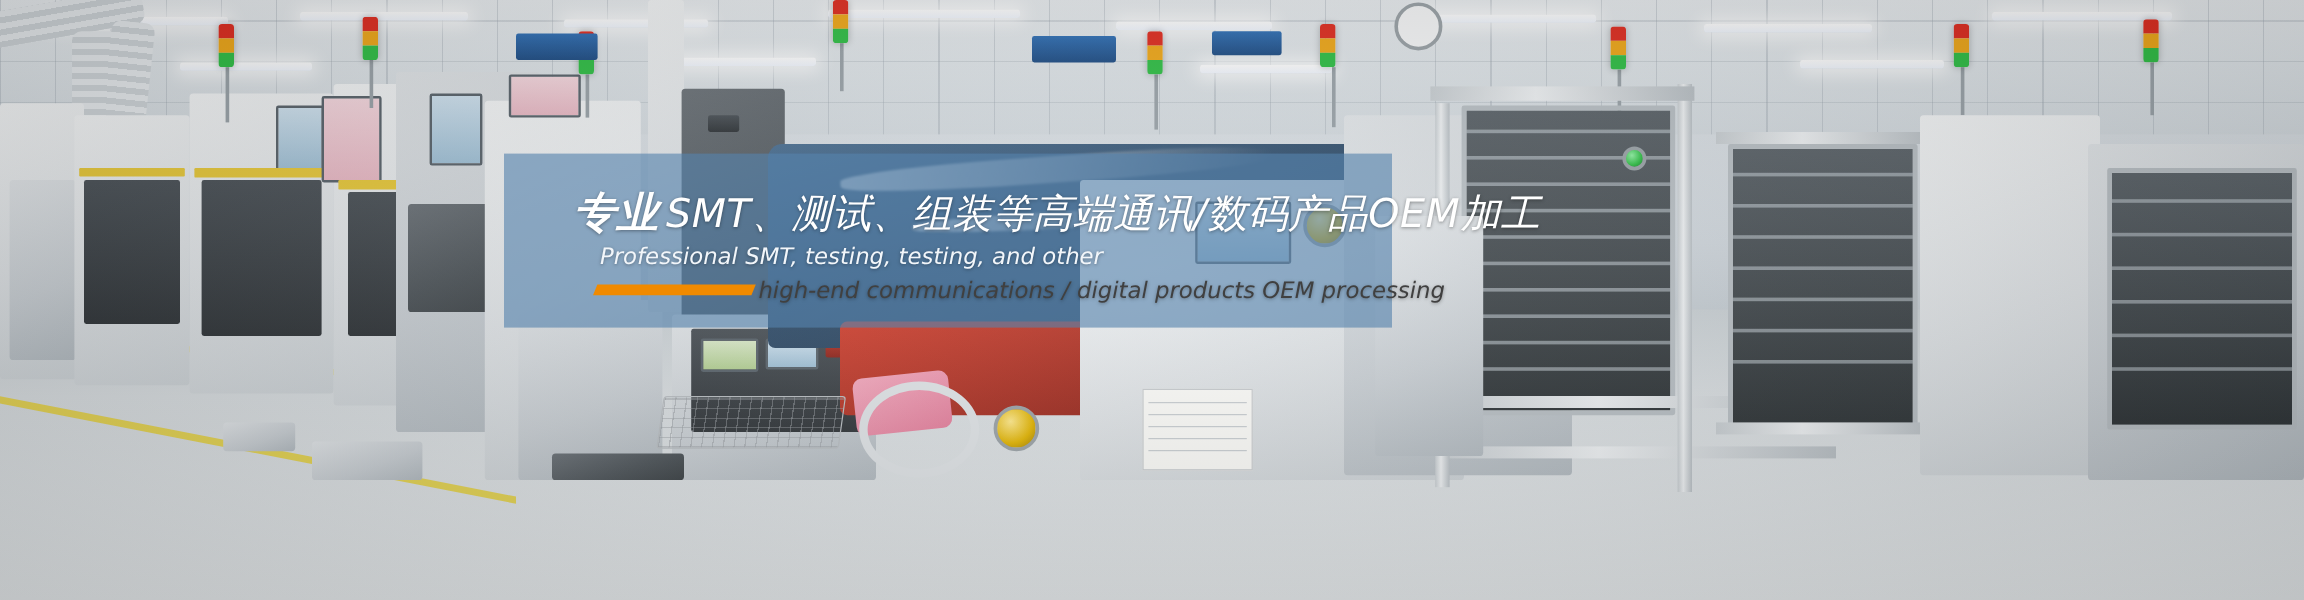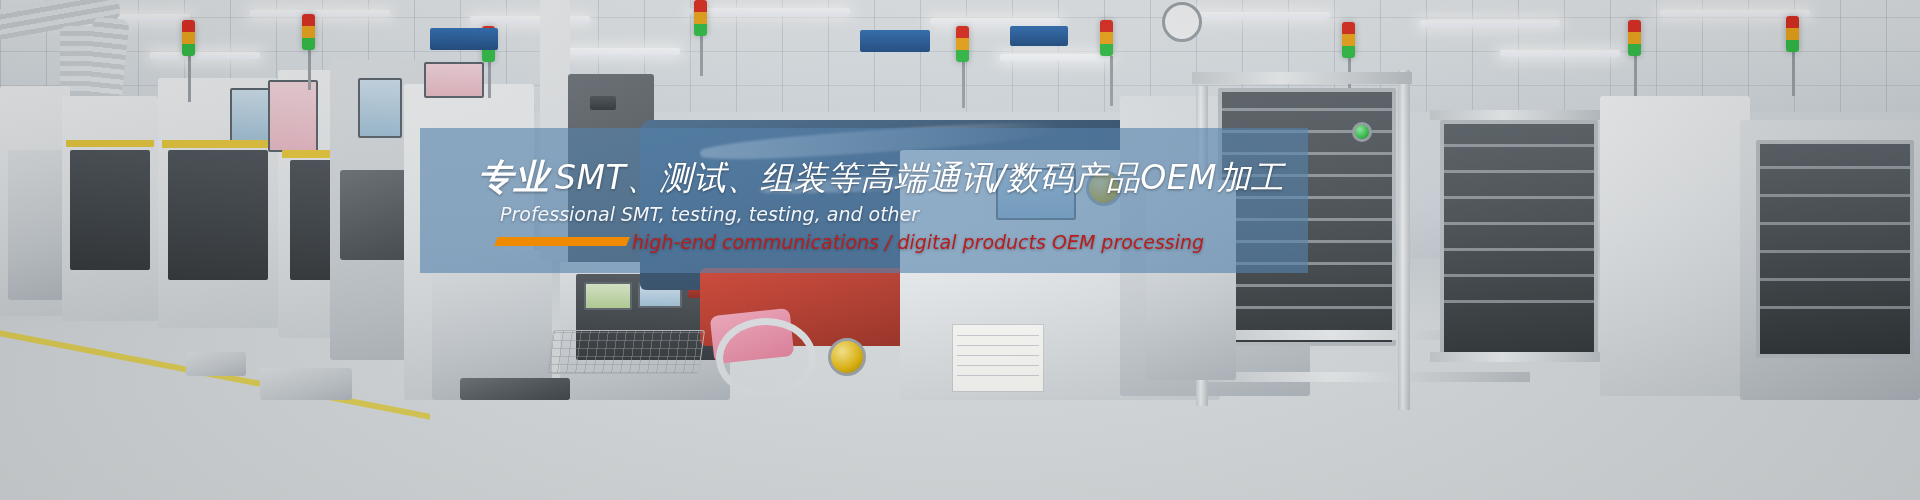--- a/index.html
+++ b/index.html
@@ -71,36 +71,36 @@
   .paper{position:absolute;background:#fbfbf8;border:1px solid #c7cbce;}
   .paperline{position:absolute;left:4px;right:4px;height:1px;background:#c9ced2;}
   .sign{position:absolute;border-radius:2px;background:linear-gradient(#2f6fb5,#1d4c84);}
   .pinkwrap{position:absolute;border-radius:8px;background:linear-gradient(160deg,#f3a8bd,#e47f9c);}
 
   
   .photofx{position:absolute;inset:0;pointer-events:none;
     background:radial-gradient(ellipse at 50% 45%,rgba(255,255,255,.10),rgba(0,0,0,.16) 100%);}
 
   
-  .overlay{position:absolute;left:420px;top:128px;width:888px;height:145px;
+  .overlay{position:absolute;left:420px;top:128px;width:740px;height:145px;
     background:rgba(86,130,173,.62);text-decoration:underline;}
   .ovinner{position:relative;width:100%;height:100%;}
 
   .headline{position:absolute;left:58px;top:26px;white-space:nowrap;
     color:#ffffff;font-size:33px;font-style:italic;font-weight:400;
     letter-spacing:.5px;text-shadow:0 1px 3px rgba(0,0,0,.38);
     font-family:"DejaVu Sans","Liberation Sans",sans-serif;}
   .headline .hl-strong{font-weight:bold;font-size:35px;margin-right:6px;}
 
   .sub1{position:absolute;left:80px;top:75px;white-space:nowrap;
     color:#f2f6fa;font-size:19px;font-style:italic;
     text-shadow:0 1px 3px rgba(0,0,0,.35);
     font-family:"DejaVu Sans","Liberation Sans",sans-serif;}
   .sub2{position:absolute;left:212px;top:103px;white-space:nowrap;
-    color:#b91c1c;font-size:19px;font-style:italic;
+    color:#404040;font-size:19px;font-style:italic;
     text-shadow:0 1px 3px rgba(0,0,0,.35);
     font-family:"DejaVu Sans","Liberation Sans",sans-serif;}
 
   .accent{position:absolute;left:76px;top:109px;width:132px;height:9px;
     background:#f08a00;transform:skewX(-22deg);}
 </style>
 </head>
 <body>
 
 <div id="banner">

